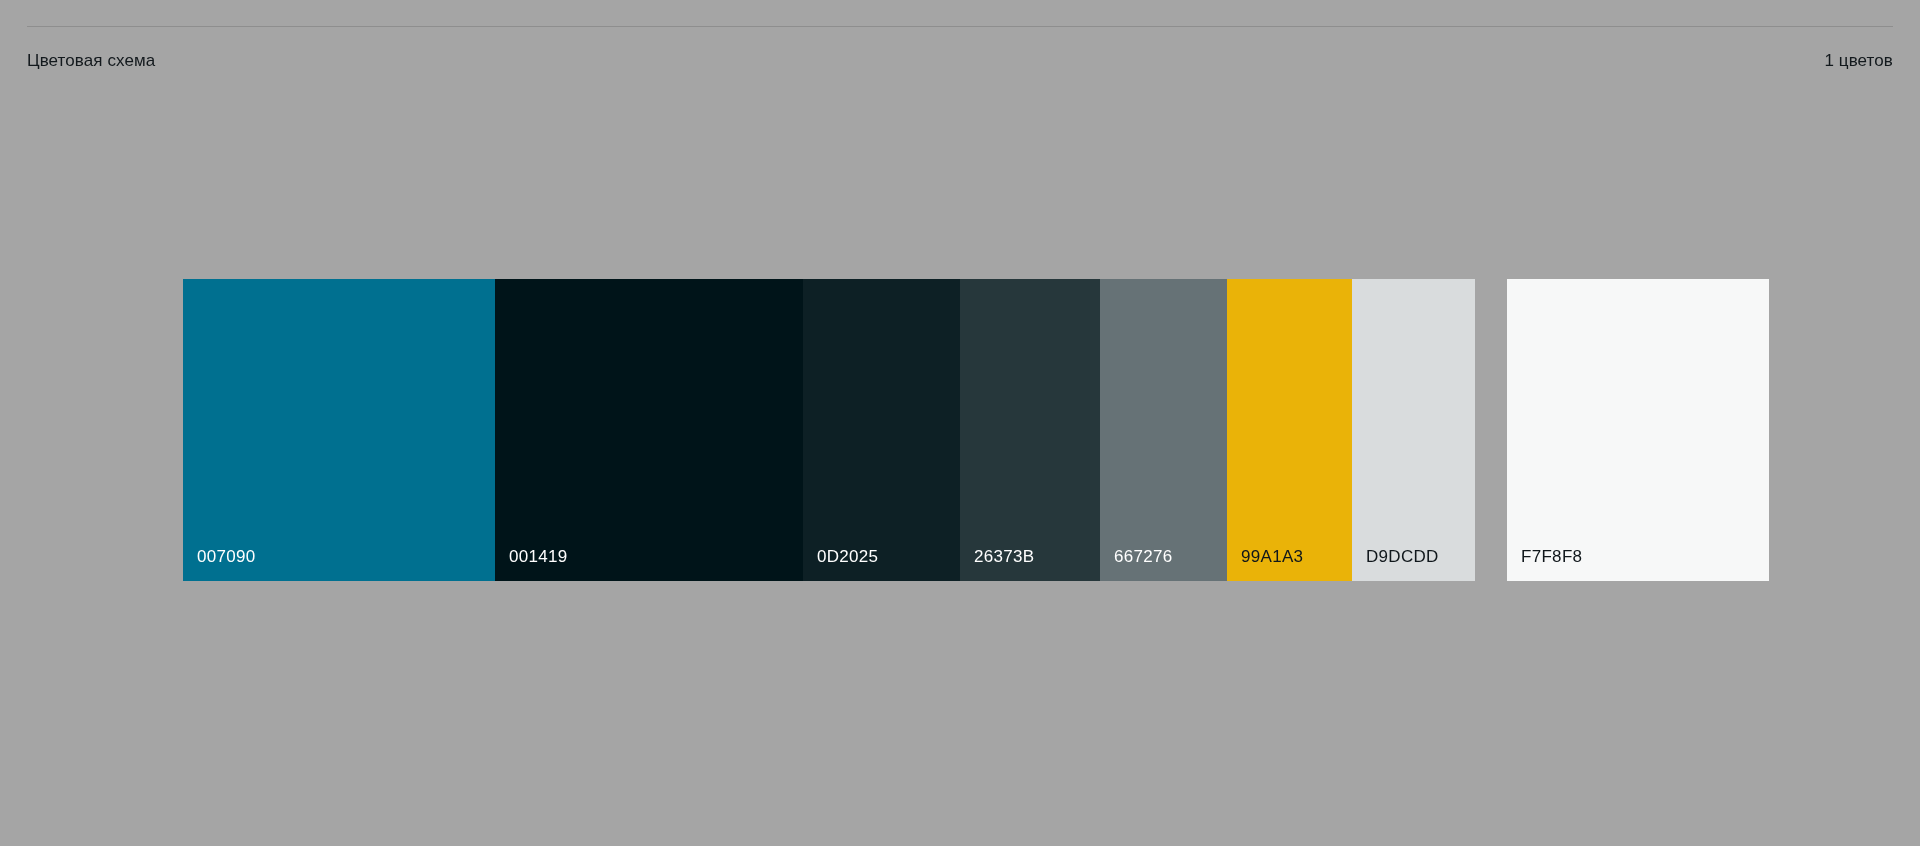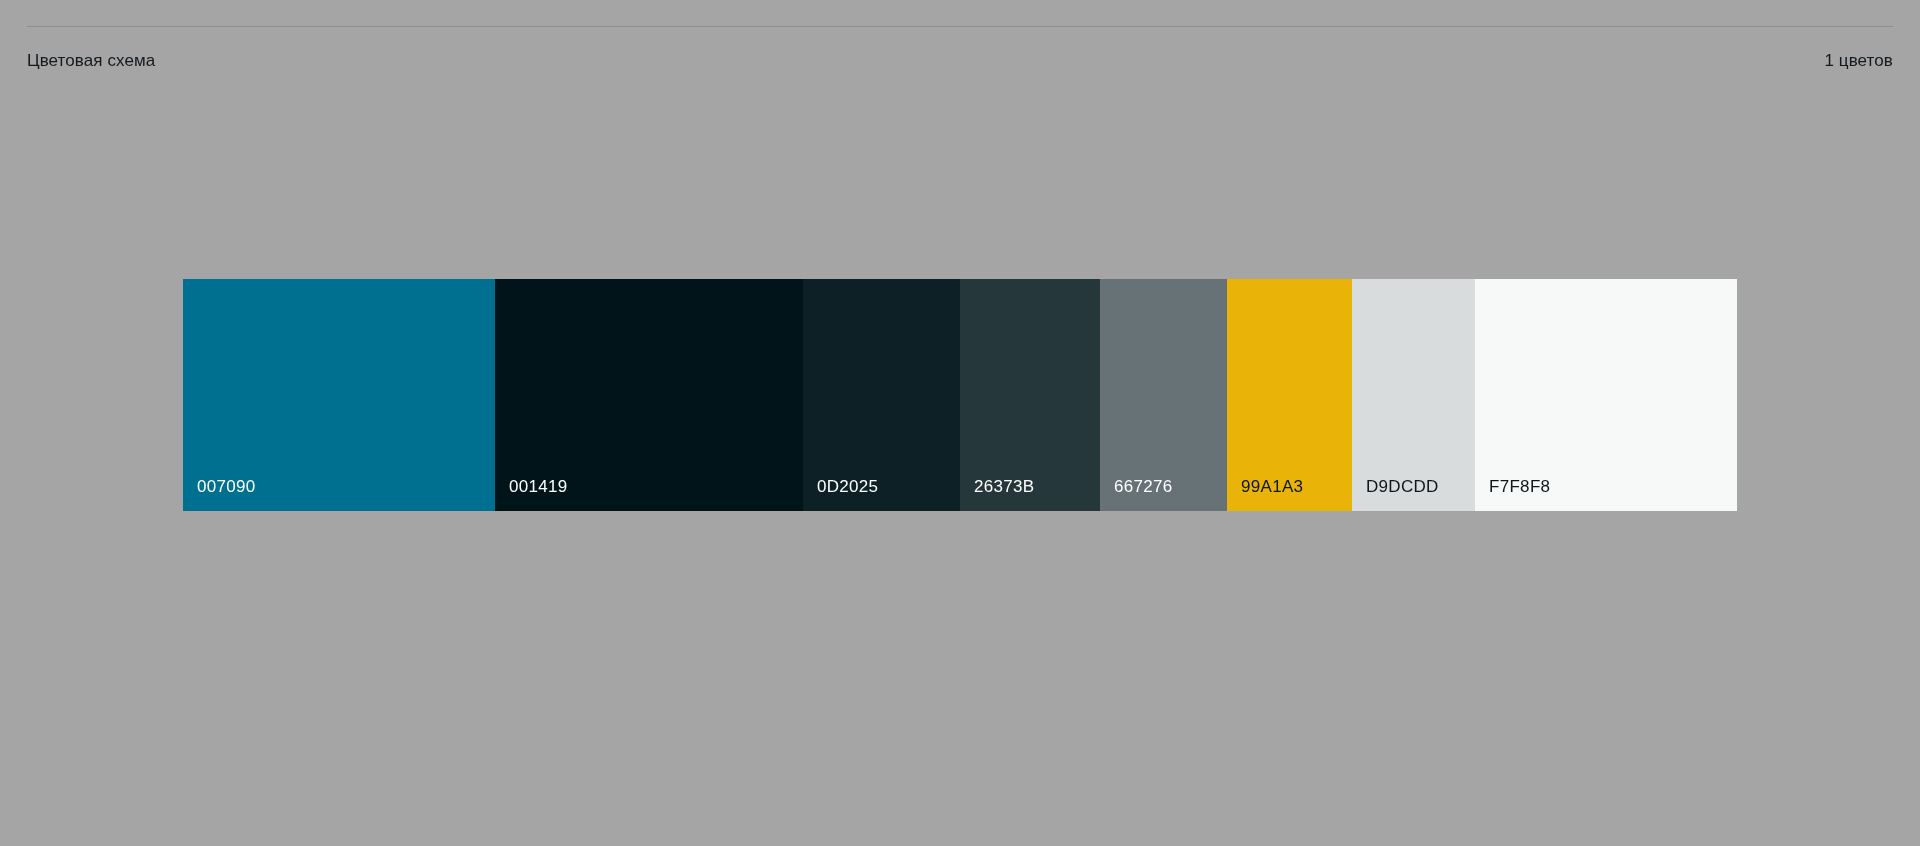--- a/index.html
+++ b/index.html
@@ -45,21 +45,21 @@
     white-space: nowrap;
     text-align: right;
   }
 
   
   .palette-strip {
     position: absolute;
     left: 183px;
     top: 279px;
     width: 1554px;
-    height: 232px;
+    height: 302px;
     display: flex;
     flex-direction: row;
     align-items: stretch;
   }
   .swatch {
     position: relative;
     height: 100%;
     flex: 0 0 auto;
     box-sizing: border-box;
   }
@@ -99,16 +99,16 @@
     </div>
     <div class="swatch" style="width: 127px; background: rgb(102, 114, 118);">
       <span class="swatch-label light-text">667276</span>
     </div>
     <div class="swatch" style="width: 125px; background: #eab308;">
       <span class="swatch-label dark-text">99A1A3</span>
     </div>
     <div class="swatch" style="width: 123px; background: rgb(217, 220, 221);">
       <span class="swatch-label dark-text">D9DCDD</span>
     </div>
-    <div class="swatch" style="width: 262px; background: rgb(247, 248, 248);">
+    <div class="swatch" style="width: 262px; background: rgb(247, 248, 248); margin-left: 32px;">
       <span class="swatch-label dark-text">F7F8F8</span>
     </div>
   </div>
 
 </body></html>

